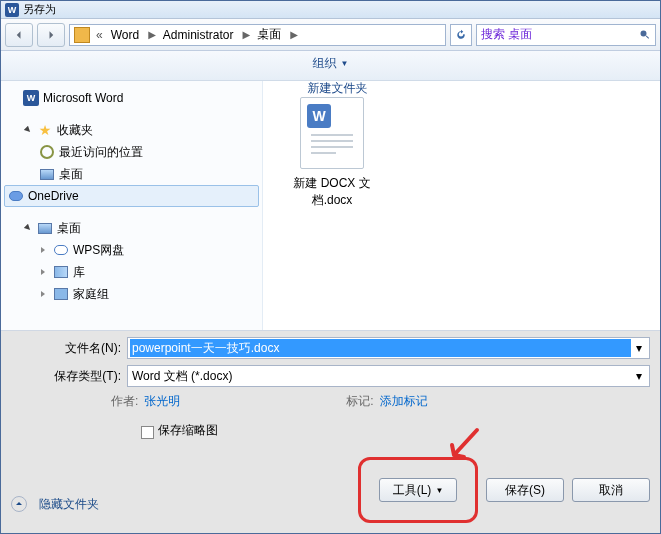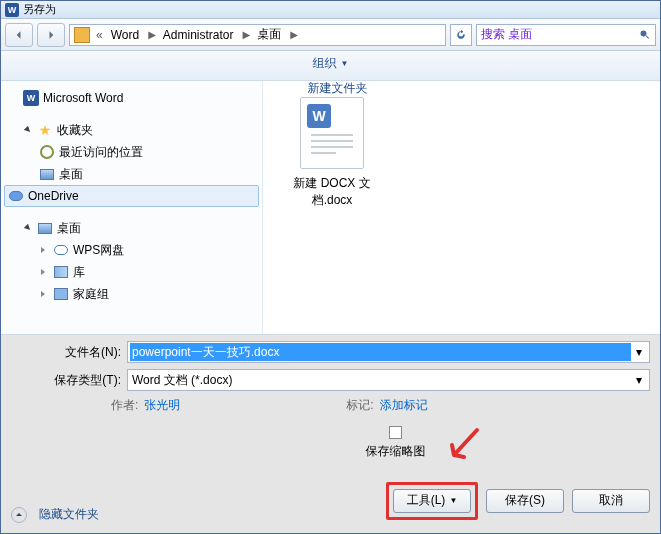--- a/index.html
+++ b/index.html
@@ -53,27 +53,27 @@
 .footer { background: #e5e5e5; padding: 6px 10px 10px 10px; font-size: 12px; }
 .footer .row { display: flex; align-items: center; margin-bottom: 6px; gap: 6px; }
 .footer .lbl { width: 110px; text-align: right; }
 .footer .combo { flex: 1; border: 1px solid #a8b4c8; background: #fff; height: 22px; display: flex; align-items: center; padding: 0 2px; }
 .footer .combo input { flex: 1; border: none; outline: none; font-size: 12px; padding: 0 2px; height: 18px; }
 .footer .combo input.sel { background: #3399ff; color: #fff; }
 .footer .combo .dd { width: 16px; display: flex; align-items: center; justify-content: center; }
 .footer .meta { display: flex; gap: 26px; padding-left: 100px; margin-top: 6px; }
 .footer .meta .k { color: #666; }
 .footer .meta .v { color: #0066cc; margin-left: 6px; }
-.footer .chk-row { padding-left: 130px; margin-top: 12px; display: flex; align-items: center; gap: 4px; flex-direction: column; }
+.footer .chk-row { padding-left: 130px; margin-top: 12px; display: flex; align-items: flex-end; gap: 4px; }
 .footer .chk { width: 13px; height: 13px; border: 1px solid #888; background: #fff; }
 .footer .bottom { display: flex; align-items: center; margin-top: 18px; gap: 8px; }
 .footer .hide-link { display: flex; align-items: center; gap: 12px; color: #1a4a88; margin-top: 28px; }
 .footer .hide-link .chev { width: 16px; height: 16px; border: 1px solid #a8b4c8; border-radius: 50%; display: flex; align-items: center; justify-content: center; }
 .footer .btn { min-width: 78px; height: 24px; border: 1px solid #8a98ac; border-radius: 3px; background: linear-gradient(to bottom, #fafbfc, #e4e9ef); display: flex; align-items: center; justify-content: center; font-size: 12px; padding: 0 8px; gap: 4px; }
-.footer .tools-wrap { border: 3px solid #e03030; padding: 4px; border-radius: 2px; }
+.footer .tools-wrap { border: 3px solid #e03030; padding: 18px; border-radius: 12px; }
 
 .arrow { position: absolute; right: 178px; bottom: 64px; pointer-events: none; }
 .arrow svg { width: 40px; height: 40px; }
 
 .ic-word { width:16px;height:16px;background:#2b579a;color:#fff;font-size:9px;font-weight:bold;display:flex;align-items:center;justify-content:center;border-radius:2px;}
 .ic-star { color:#f8c040; font-size:14px;}
 .ic-folder-dl { width:14px;height:12px;background:#f8c860;border:1px solid #c08820;position:relative;}
 .ic-clock { width:14px;height:14px;border:2px solid #889444;border-radius:50%;position:relative;}
 .ic-desktop { width:14px;height:11px;border:1px solid #5878a8;background:linear-gradient(to bottom,#b8d8f8,#6898d0);}
 .ic-cloud { width:14px;height:10px;border:1px solid #4a7cc4;border-radius:6px;background:#6a9ce4;}

